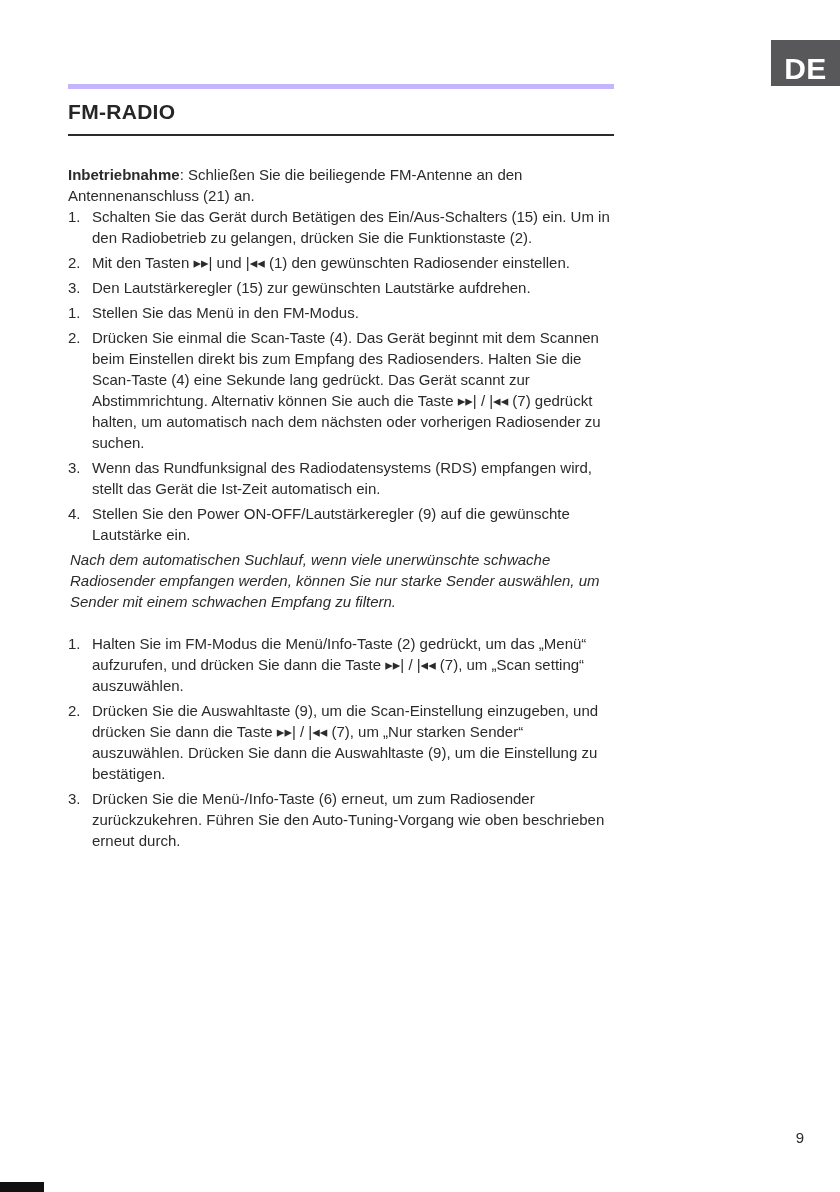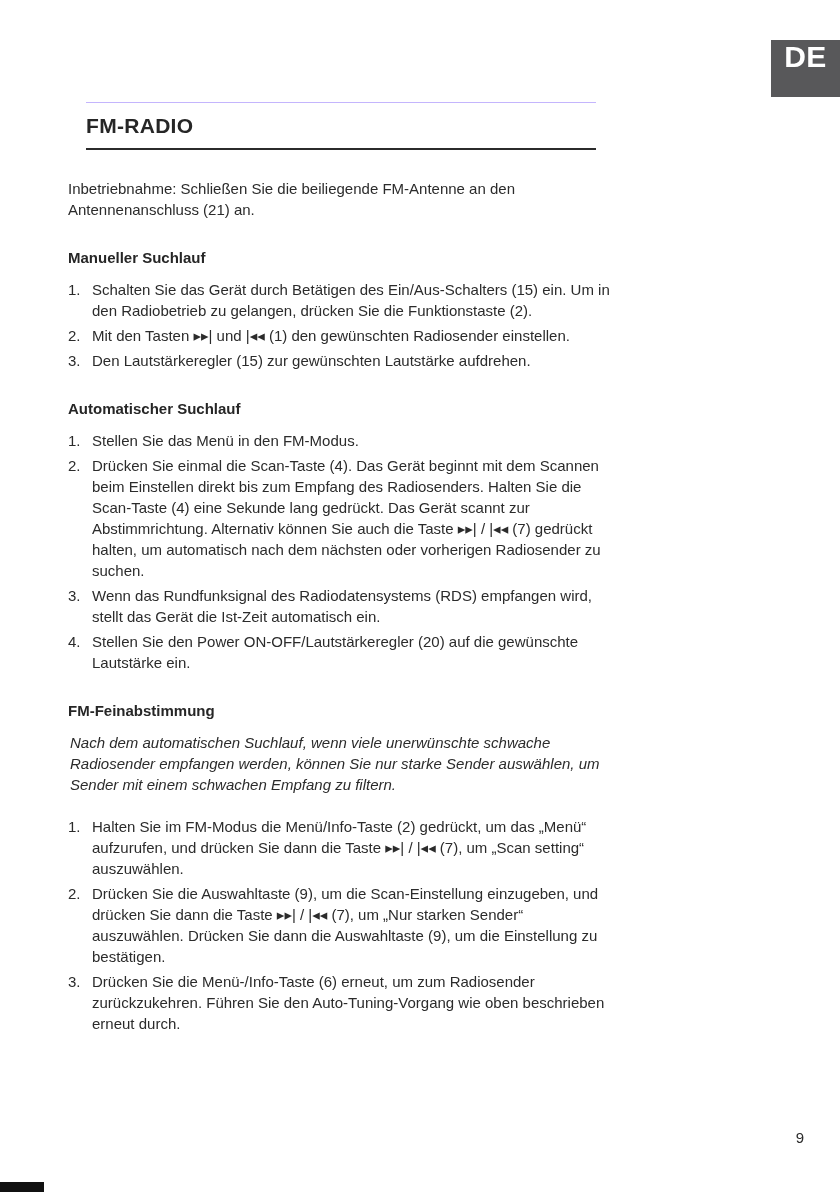--- a/index.html
+++ b/index.html
@@ -13,54 +13,54 @@
     height: 1192px;
     font-family: "Liberation Sans", "DejaVu Sans", sans-serif;
     color: #2b2b2b;
     overflow: hidden;
   }
   .lang-badge {
     position: absolute;
     top: 40px;
     right: 0;
     width: 69px;
-    height: 57px;
+    height: 46px;
     background: #58585a;
     color: #ffffff;
     font-size: 30px;
     font-weight: bold;
     display: flex;
-    align-items: flex-start;
+    align-items: flex-end;
     justify-content: center;
     letter-spacing: 0.5px;
   }
   .content {
     position: absolute;
     left: 68px;
     top: 84px;
     width: 546px;
   }
   .title-block h1 {
-    margin: 18px;
+    margin: 0;
     padding: 11px 0 10px 0;
-    border-top: 1px solid #c4b5fd;
+    border-top: 5px solid #c4b5fd;
     border-bottom: 2px solid #2b2b2b;
     font-size: 21px;
     font-weight: bold;
     color: #262626;
     letter-spacing: 0.3px;
   }
   .body-text {
     font-size: 15px;
     line-height: 21px;
   }
   p.intro {
     margin: 28px 0 0 0;
   }
-  .lead-bold { font-weight: normal; text-align: center; }
+  .lead-bold { font-weight: bold; text-align: center; }
   h2.sec-heading {
     font-size: 15px;
     font-weight: bold;
     margin: 27px 0 11px 0;
     color: #262626;
   }
   ul.num-list {
     list-style: none;
     margin: 0;
     padding: 0;
@@ -105,57 +105,54 @@
 <div class="content">
 
   <div class="title-block">
     <h1>FM-RADIO</h1>
   </div>
 
   <div class="body-text">
 
     <p class="intro"><span class="lead-bold">Inbetriebnahme</span><span>: Schließen Sie die beiliegende FM-Antenne an den Antennenanschluss (21) an.</span></p>
 
-    <h2 class="sec-heading">Manueller Suchlauf</h2>
     <ul class="num-list">
       <li>
         <span class="num">1.</span>
         <span class="txt">Schalten Sie das Gerät durch Betätigen des Ein/Aus-Schalters (15) ein. Um in den Radiobetrieb zu gelangen, drücken Sie die Funktionstaste (2).</span>
       </li>
       <li>
         <span class="num">2.</span>
         <span class="txt">Mit den Tasten ▸▸| und |◂◂ (1) den gewünschten Radiosender einstellen.</span>
       </li>
       <li>
         <span class="num">3.</span>
         <span class="txt">Den Lautstärkeregler (15) zur gewünschten Lautstärke aufdrehen.</span>
       </li>
     </ul>
 
-    <h2 class="sec-heading">Automatischer Suchlauf</h2>
     <ul class="num-list">
       <li>
         <span class="num">1.</span>
         <span class="txt">Stellen Sie das Menü in den FM-Modus.</span>
       </li>
       <li>
         <span class="num">2.</span>
         <span class="txt">Drücken Sie einmal die Scan-Taste (4). Das Gerät beginnt mit dem Scannen beim Einstellen direkt bis zum Empfang des Radiosenders. Halten Sie die Scan-Taste (4) eine Sekunde lang gedrückt. Das Gerät scannt zur Abstimmrichtung. Alternativ können Sie auch die Taste ▸▸| / |◂◂ (7) gedrückt halten, um automatisch nach dem nächsten oder vorherigen Radiosender zu suchen.</span>
       </li>
       <li>
         <span class="num">3.</span>
         <span class="txt">Wenn das Rundfunksignal des Radiodatensystems (RDS) empfangen wird, stellt das Gerät die Ist-Zeit automatisch ein.</span>
       </li>
       <li>
         <span class="num">4.</span>
-        <span class="txt">Stellen Sie den Power ON-OFF/Lautstärkeregler (20) auf die gewünschte Lautstärke ein.</span>
+        <span class="txt">Stellen Sie den Power ON-OFF/Lautstärkeregler (9) auf die gewünschte Lautstärke ein.</span>
       </li>
     </ul>
 
-    <h2 class="sec-heading">FM-Feinabstimmung</h2>
     <p class="section-para">Nach dem automatischen Suchlauf, wenn viele unerwünschte schwache Radiosender empfangen werden, können Sie nur starke Sender auswählen, um Sender mit einem schwachen Empfang zu filtern.</p>
     <ul class="num-list">
       <li>
         <span class="num">1.</span>
         <span class="txt">Halten Sie im FM-Modus die Menü/Info-Taste (2) gedrückt, um das „Menü“ aufzurufen, und drücken Sie dann die Taste ▸▸| / |◂◂ (7), um „Scan setting“ auszuwählen.</span>
       </li>
       <li>
         <span class="num">2.</span>
         <span class="txt">Drücken Sie die Auswahltaste (9), um die Scan-Einstellung einzugeben, und drücken Sie dann die Taste ▸▸| / |◂◂ (7), um „Nur starken Sender“ auszuwählen. Drücken Sie dann die Auswahltaste (9), um die Einstellung zu bestätigen.</span>
       </li>

